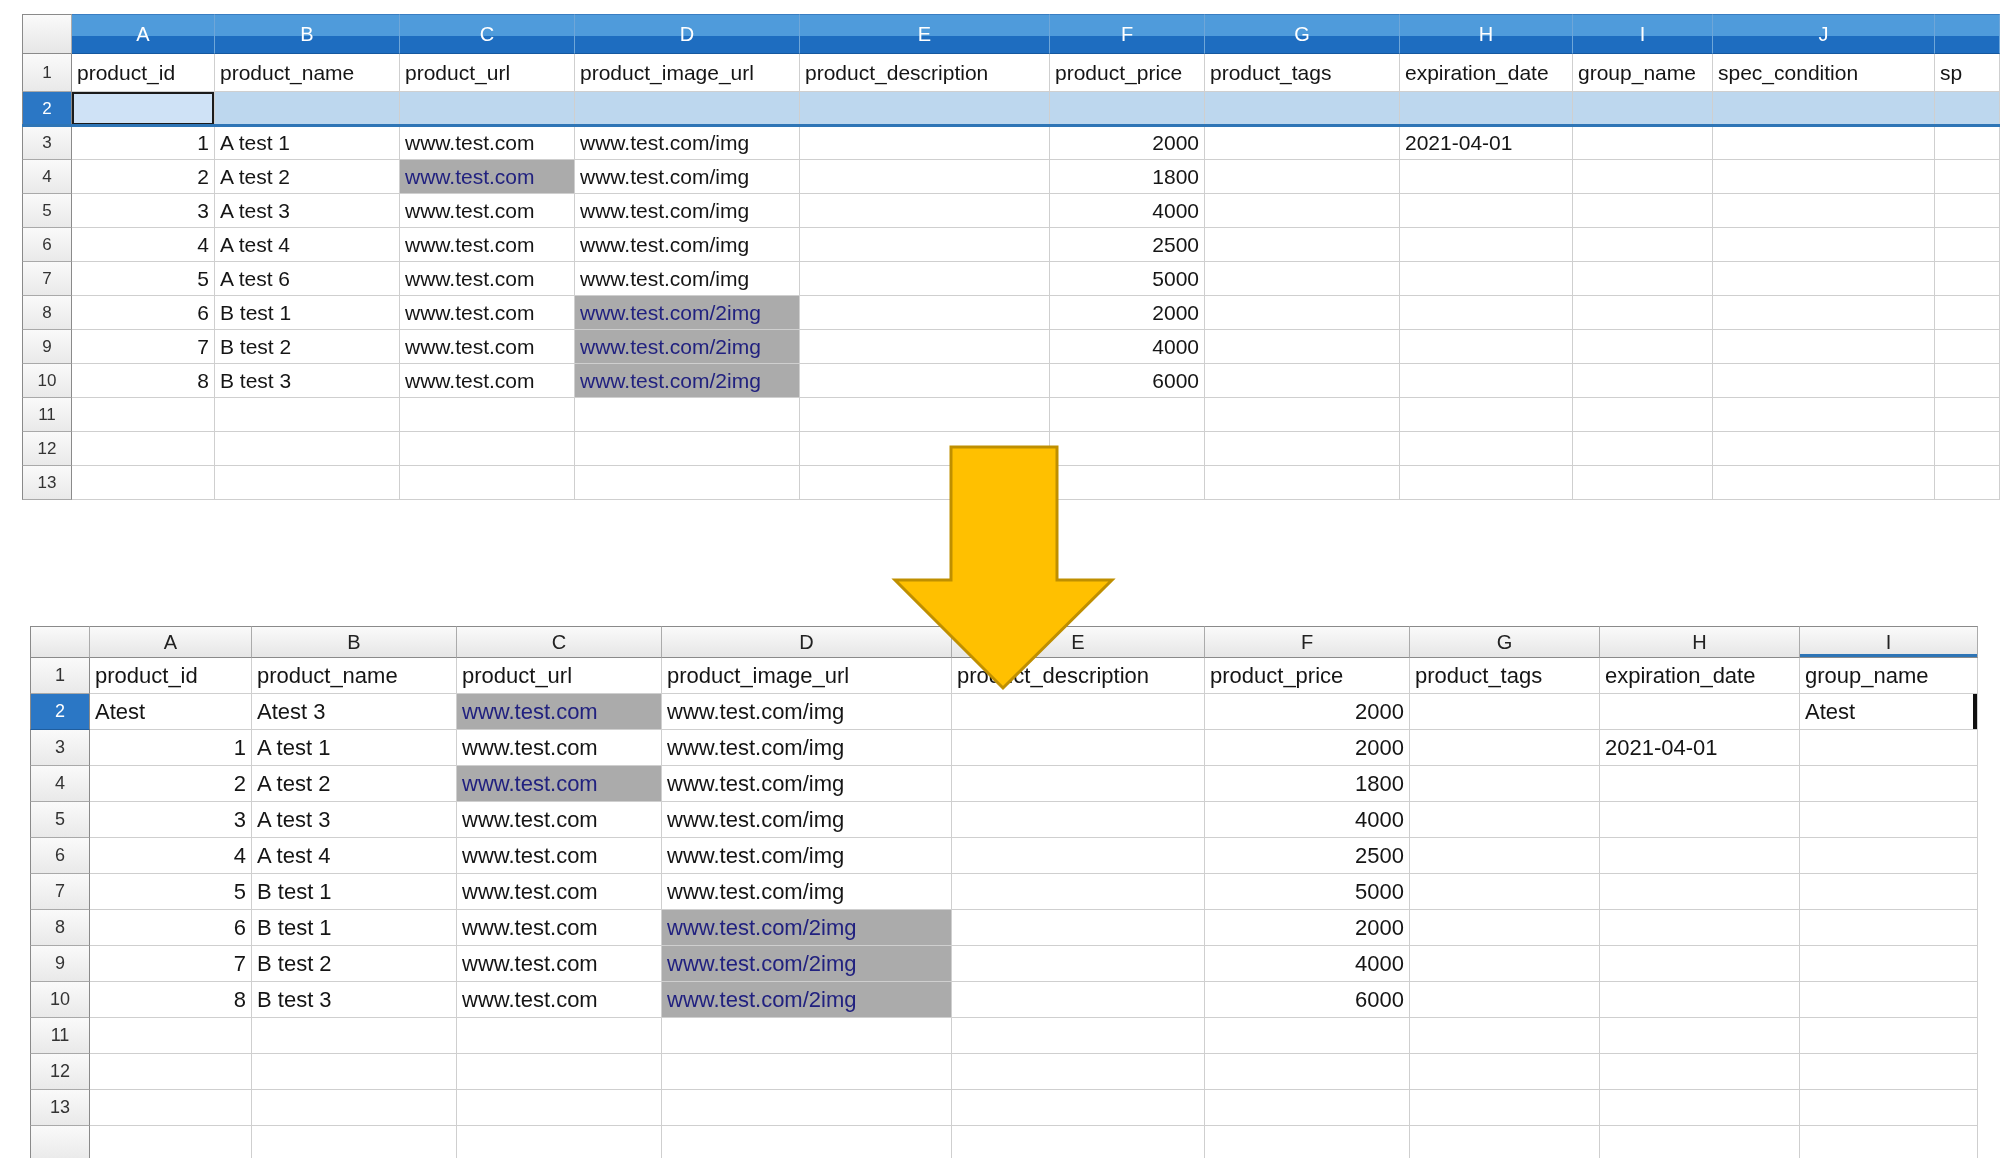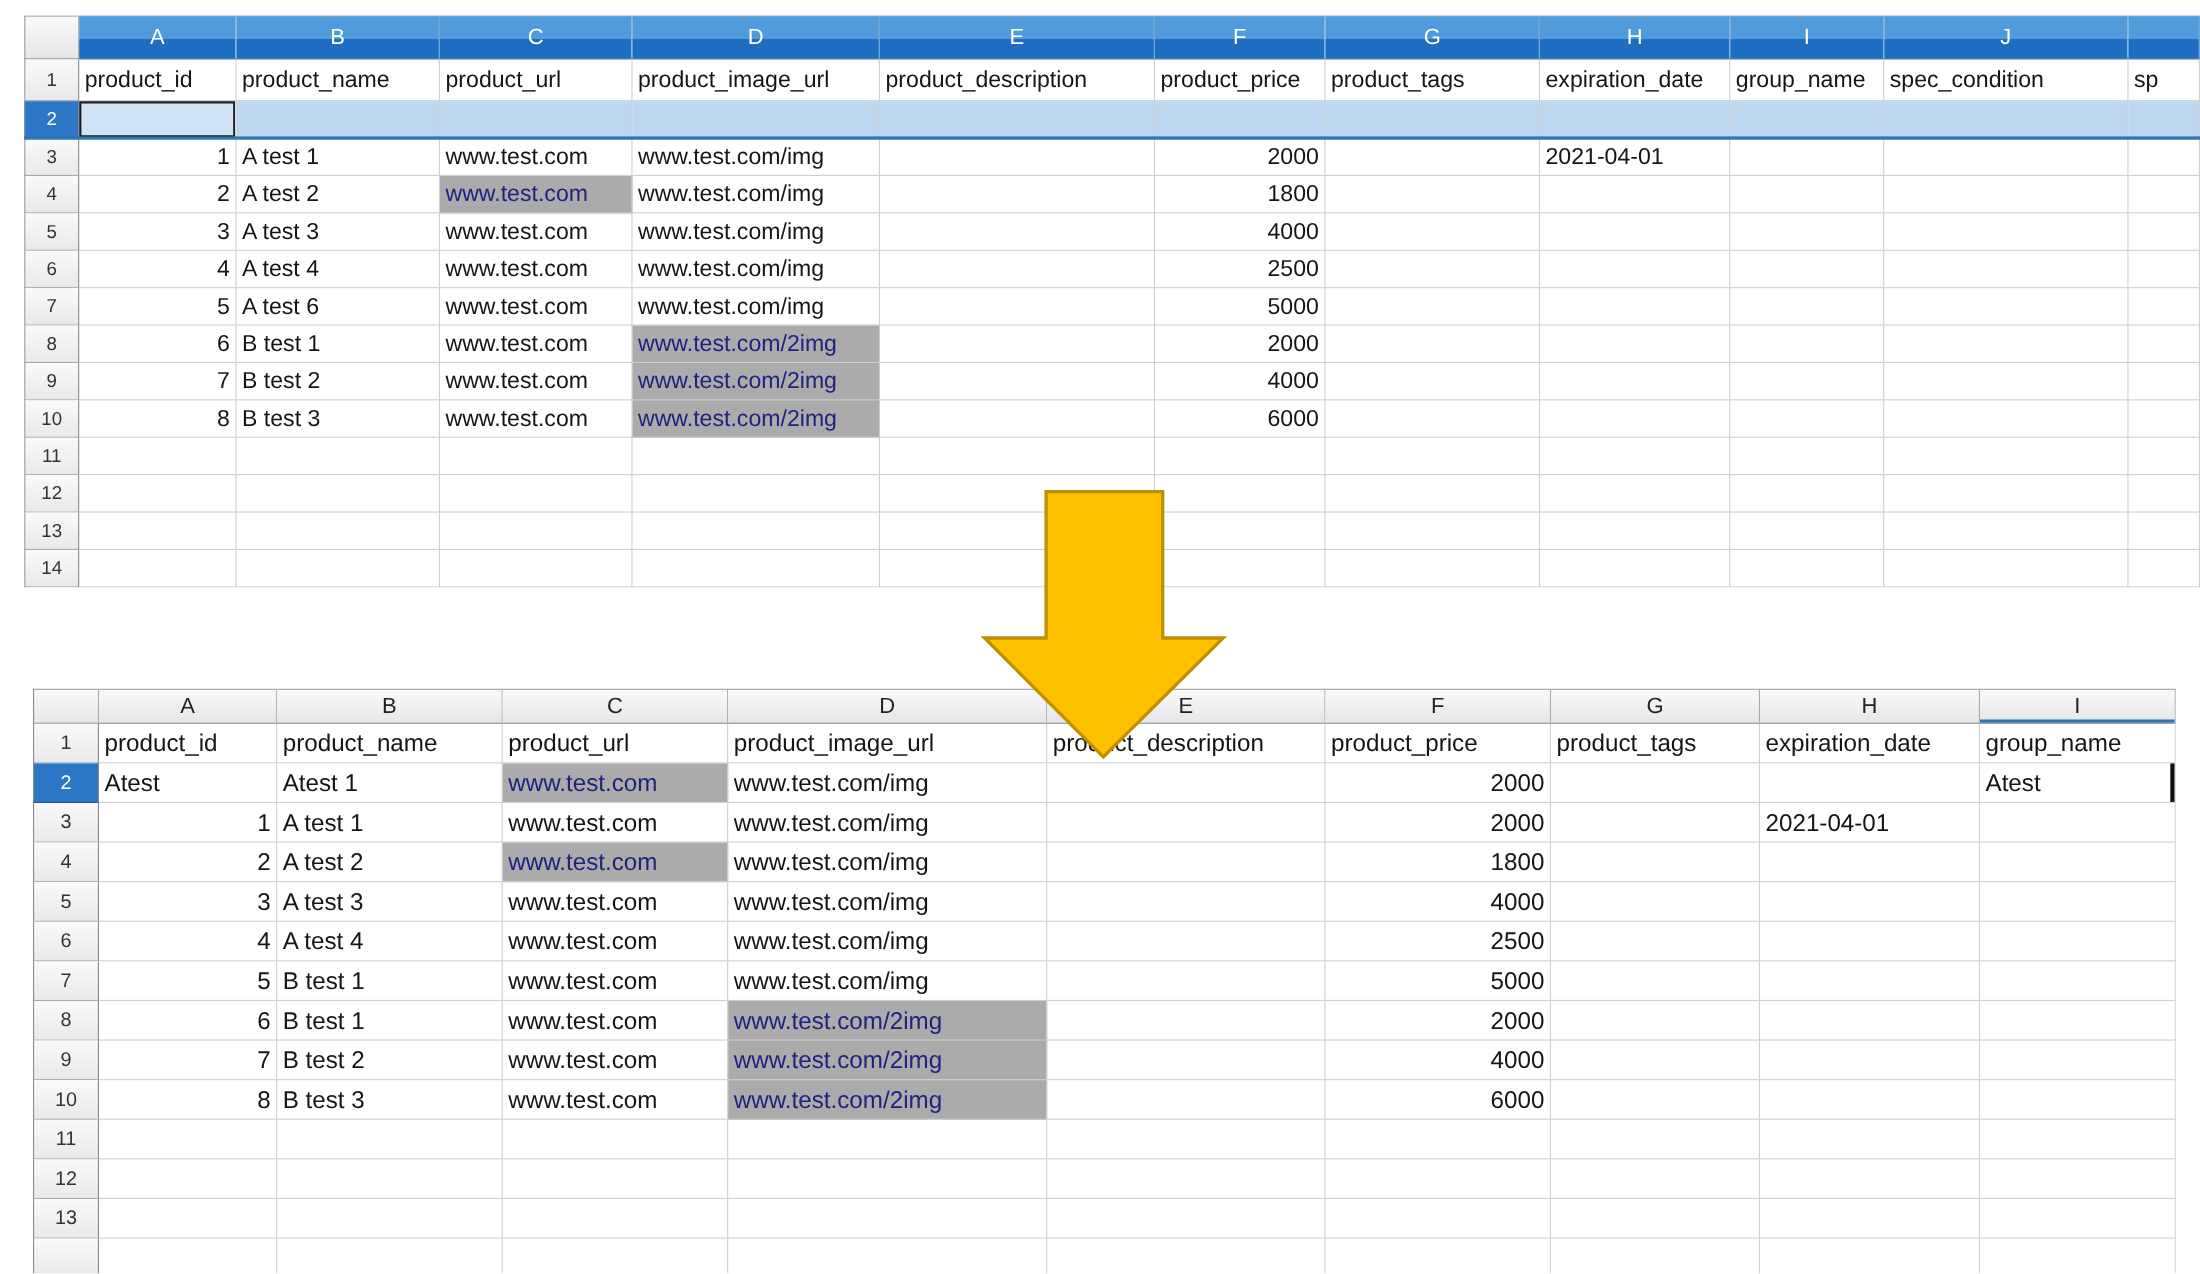--- a/index.html
+++ b/index.html
@@ -226,34 +226,20 @@
         <div class="cell" style="width: 175px; height: 34px; font-size: 21px;"></div>
         <div class="cell" style="width: 225px; height: 34px; font-size: 21px;"></div>
         <div class="cell" style="width: 250px; height: 34px; font-size: 21px;"></div>
         <div class="cell" style="width: 155px; height: 34px; font-size: 21px;"></div>
         <div class="cell" style="width: 195px; height: 34px; font-size: 21px;"></div>
         <div class="cell" style="width: 173px; height: 34px; font-size: 21px;"></div>
         <div class="cell" style="width: 140px; height: 34px; font-size: 21px;"></div>
         <div class="cell" style="width: 222px; height: 34px; font-size: 21px;"></div>
         <div class="cell" style="width: 65px; height: 34px; font-size: 21px;"></div>
       </div>
-      <div class="flexrow">
-        <div class="rowhdr" style="width: 50px; height: 34px; font-size: 17px;">14</div>
-        <div class="cell" style="width: 143px; height: 34px; font-size: 21px;"></div>
-        <div class="cell" style="width: 185px; height: 34px; font-size: 21px;"></div>
-        <div class="cell" style="width: 175px; height: 34px; font-size: 21px;"></div>
-        <div class="cell" style="width: 225px; height: 34px; font-size: 21px;"></div>
-        <div class="cell" style="width: 250px; height: 34px; font-size: 21px;"></div>
-        <div class="cell" style="width: 155px; height: 34px; font-size: 21px;"></div>
-        <div class="cell" style="width: 195px; height: 34px; font-size: 21px;"></div>
-        <div class="cell" style="width: 173px; height: 34px; font-size: 21px;"></div>
-        <div class="cell" style="width: 140px; height: 34px; font-size: 21px;"></div>
-        <div class="cell" style="width: 222px; height: 34px; font-size: 21px;"></div>
-        <div class="cell" style="width: 65px; height: 34px; font-size: 21px;"></div>
-      </div>
       <div class="selstripe" style="left: 0px; top: 110px; width: 1978px;"></div>
     </div>
   <div id="sheet-bottom" class="sheet" style="left: 30px; top: 626px; width: 1948px; height: 532px;">
       <div class="flexrow">
         <div class="hdrcell first" style="width: 60px; height: 32px;"></div>
         <div class="hdrcell" style="width: 162px; height: 32px; font-size: 20px;">A</div>
         <div class="hdrcell" style="width: 205px; height: 32px; font-size: 20px;">B</div>
         <div class="hdrcell" style="width: 205px; height: 32px; font-size: 20px;">C</div>
         <div class="hdrcell" style="width: 290px; height: 32px; font-size: 20px;">D</div>
         <div class="hdrcell" style="width: 253px; height: 32px; font-size: 20px;">E</div>
@@ -270,21 +256,21 @@
         <div class="cell" style="width: 290px; height: 36px; font-size: 22px;">product_image_url</div>
         <div class="cell" style="width: 253px; height: 36px; font-size: 22px;">product_description</div>
         <div class="cell" style="width: 205px; height: 36px; font-size: 22px;">product_price</div>
         <div class="cell" style="width: 190px; height: 36px; font-size: 22px;">product_tags</div>
         <div class="cell" style="width: 200px; height: 36px; font-size: 22px;">expiration_date</div>
         <div class="cell" style="width: 178px; height: 36px; font-size: 22px;">group_name</div>
       </div>
       <div class="flexrow">
         <div class="rowhdr sel" style="width: 60px; height: 36px; font-size: 18px;">2</div>
         <div class="cell" style="width: 162px; height: 36px; font-size: 22px;">Atest</div>
-        <div class="cell" style="width: 205px; height: 36px; font-size: 22px;">Atest 1</div>
+        <div class="cell" style="width: 205px; height: 36px; font-size: 22px;">Atest 3</div>
         <div class="cell gray" style="width: 205px; height: 36px; font-size: 22px;">www.test.com</div>
         <div class="cell" style="width: 290px; height: 36px; font-size: 22px;">www.test.com/img</div>
         <div class="cell" style="width: 253px; height: 36px; font-size: 22px;"></div>
         <div class="cell num" style="width: 205px; height: 36px; font-size: 22px;">2000</div>
         <div class="cell" style="width: 190px; height: 36px; font-size: 22px;"></div>
         <div class="cell" style="width: 200px; height: 36px; font-size: 22px;"></div>
         <div class="cell thickright" style="width: 178px; height: 36px; font-size: 22px;">Atest</div>
       </div>
       <div class="flexrow">
         <div class="rowhdr" style="width: 60px; height: 36px; font-size: 18px;">3</div>

